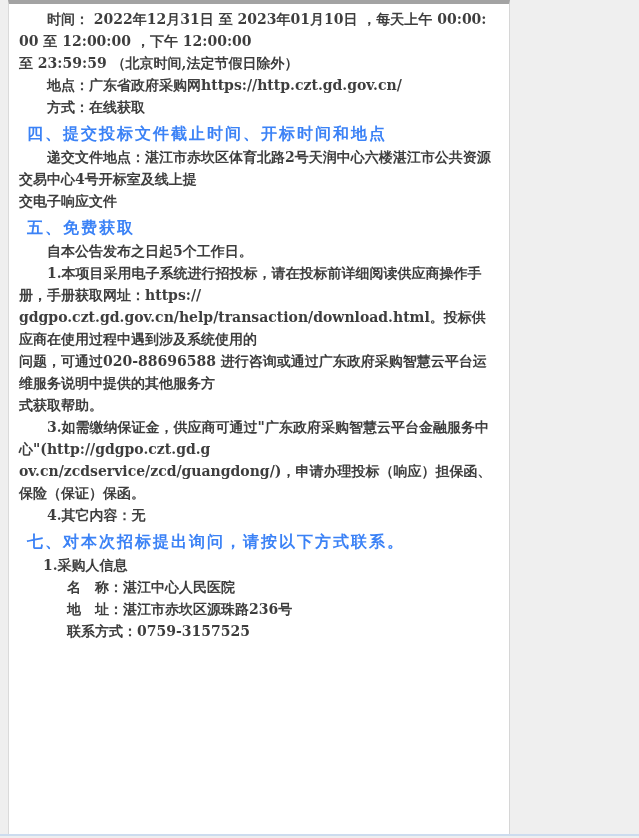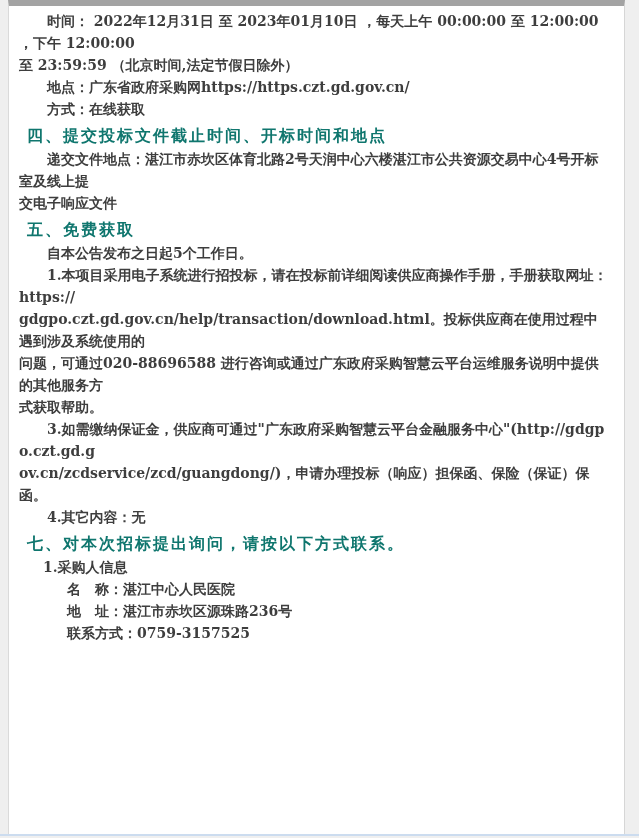--- a/index.html
+++ b/index.html
@@ -6,25 +6,25 @@
   body {
     width: 639px; height: 838px;
     background: #efefef;
     position: relative;
     overflow: hidden;
     font-family: "DejaVu Serif", "Liberation Serif", serif;
   }
   .page {
     position: absolute;
     left: 8px; top: 0;
-    width: 617px; height: 834px;
+    width: 502px; height: 834px;
     background: #ffffff;
     border-left: 1px solid #dadada;
     border-right: 1px solid #d6d6d6;
-    border-top: 6px solid #a3a3a3;
+    border-top: 4px solid #a3a3a3;
     box-sizing: border-box;
     padding: 4px 14px 0 10px;
     overflow: hidden;
   }
   .bottom-line {
     position: absolute;
     left: 0; top: 834px;
     width: 639px; height: 2px;
     background: #ccdcef;
   }
@@ -35,37 +35,37 @@
     color: #3e3e3e;
     white-space: pre-wrap;
     word-break: break-all;
     margin: 0;
   }
   .para { text-indent: 28px; }
   .heading {
     font-size: 16px;
     line-height: 24px;
     font-weight: bold;
-    color: #0f766e;
+    color: #3b82f6;
     letter-spacing: 2px;
     padding-left: 8px;
     margin-top: 4px;
     white-space: pre-wrap;
   }
   .sub    { padding-left: 24px; text-indent: 0; }
   .detail { padding-left: 48px; text-indent: 0; }
 </style>
 </head>
 <body>
 
 <div class="page">
 
   <p class="line para">时间： 2022年12月31日 至 2023年01月10日 ，每天上午 00:00:00 至 12:00:00 ，下午 12:00:00
 至 23:59:59 （北京时间,法定节假日除外）</p>
-  <p class="line para">地点：广东省政府采购网https://https.czt.gd.gov.cn/</p>
+  <p class="line para">地点：广东省政府采购网https://http.czt.gd.gov.cn/</p>
   <p class="line para">方式：在线获取</p>
 
   <div class="heading">四、提交投标文件截止时间、开标时间和地点</div>
   <p class="line para">递交文件地点：湛江市赤坎区体育北路2号天润中心六楼湛江市公共资源交易中心4号开标室及线上提
 交电子响应文件</p>
 
   <div class="heading">五、免费获取</div>
   <p class="line para">自本公告发布之日起5个工作日。</p>
 
   <p class="line para">1.本项目采用电子系统进行招投标，请在投标前详细阅读供应商操作手册，手册获取网址：https://

